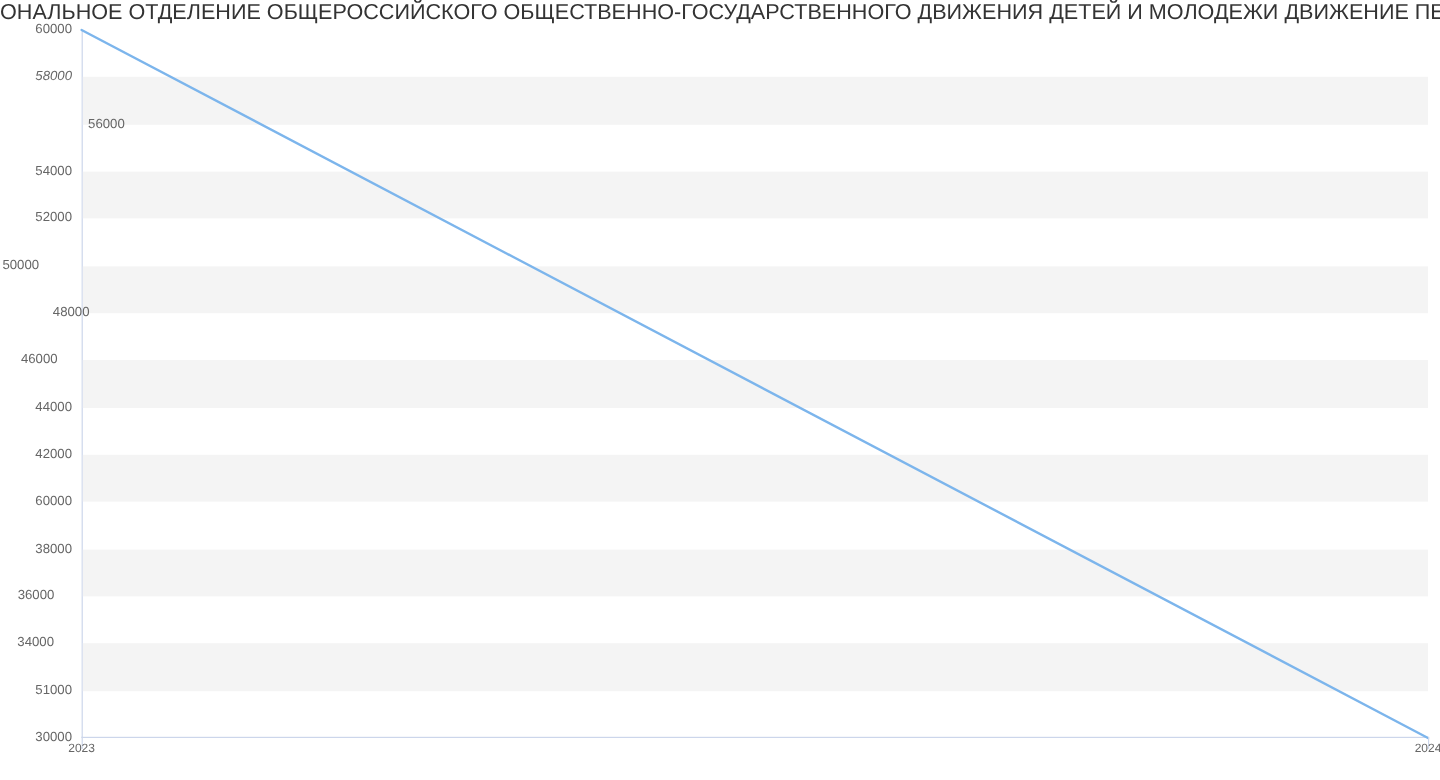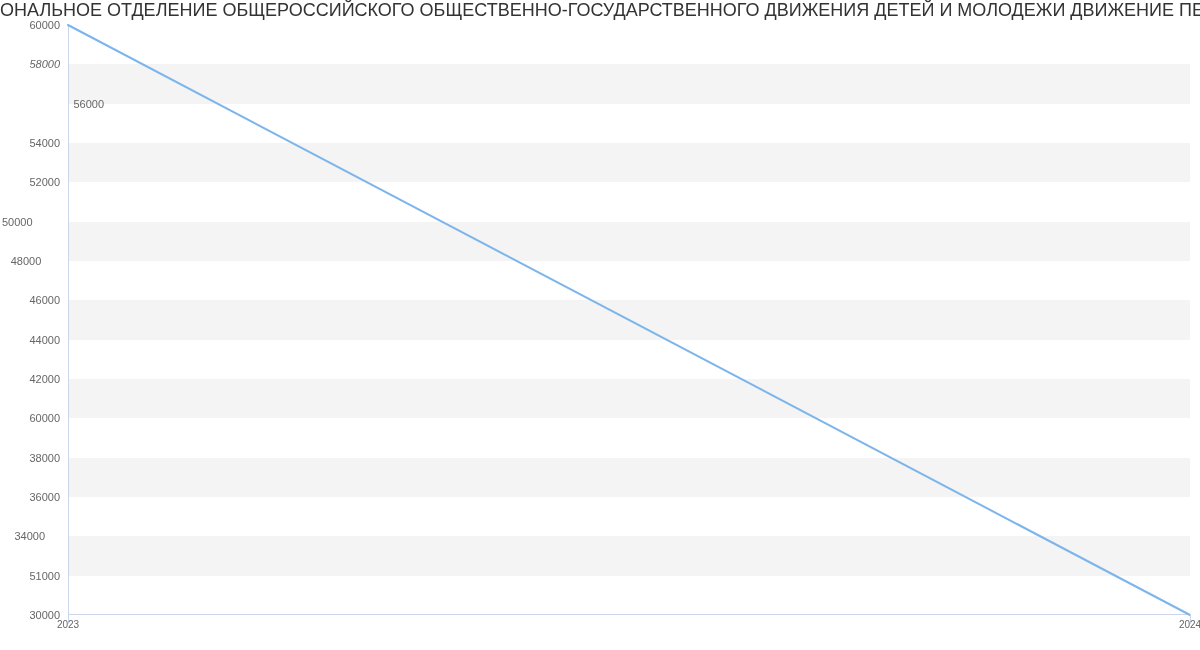--- a/index.html
+++ b/index.html
@@ -95,27 +95,27 @@
       <div class="band" style="top: 39.3333px; height: 39.3333px;"></div>
     </div>
 
   <svg class="line-layer">
     <path fill="none" stroke-width="2" stroke-linejoin="round" stroke-linecap="round" stroke="#7cb5ec" d="M0 0 L1122 590"></path>
   </svg>
 
 <div class="y-tick-label" style="left: 0px; width: 60px; text-align: right; top: 615px;">30000</div>
     <div class="y-tick-label" style="left: 0px; width: 60px; text-align: right; top: 575.667px;">51000</div>
     <div class="y-tick-label" style="left: 0px; width: 45px; text-align: right; top: 536.333px;">34000</div>
-    <div class="y-tick-label" style="left: 0px; width: 60px; text-align: right; top: 497px;">36000</div>
+    <div class="y-tick-label" style="left: 0px; width: 60px; text-align: center; top: 497px;">36000</div>
     <div class="y-tick-label" style="left: 0px; width: 60px; text-align: right; top: 457.667px;">38000</div>
     <div class="y-tick-label" style="left: 0px; width: 60px; text-align: right; top: 418.333px;">60000</div>
     <div class="y-tick-label" style="left: 0px; width: 60px; text-align: right; top: 379px;">42000</div>
     <div class="y-tick-label" style="left: 0px; width: 60px; text-align: right; top: 339.667px;">44000</div>
-    <div class="y-tick-label" style="left: 0px; width: 60px; text-align: right; top: 300.333px;">46000</div>
-    <div class="y-tick-label" style="left: 0px; width: 52px; text-align: center; top: 261px;">48000</div>
+    <div class="y-tick-label" style="left: 0px; width: 48px; text-align: right; top: 300.333px;">46000</div>
+    <div class="y-tick-label" style="left: 0px; width: 52px; text-align: left; top: 261px; padding-left: 44px;">48000</div>
     <div class="y-tick-label" style="left: 2px; width: 60px; text-align: left; top: 221.667px;">50000</div>
     <div class="y-tick-label" style="left: 0px; width: 60px; text-align: right; top: 182.333px;">52000</div>
     <div class="y-tick-label" style="left: 0px; width: 60px; text-align: right; top: 143px;">54000</div>
     <div class="y-tick-label" style="left: 0px; width: 60px; text-align: right; top: 103.667px; margin-left: 44px;">56000</div>
     <div class="y-tick-label" style="left: 0px; width: 60px; text-align: right; top: 64.3333px; font-style: italic;">58000</div>
     <div class="y-tick-label" style="left: 0px; width: 60px; text-align: right; top: 25px;">60000</div>
     <div class="x-tick-mark" style="left: 67.5px;"></div>
     <div class="x-tick-label" style="left: 68px; transform: translateX(-50%);">2023</div>
     <div class="x-tick-mark" style="left: 1189.5px;"></div>
     <div class="x-tick-label" style="left: 1190px; transform: translateX(-50%);">2024</div>

